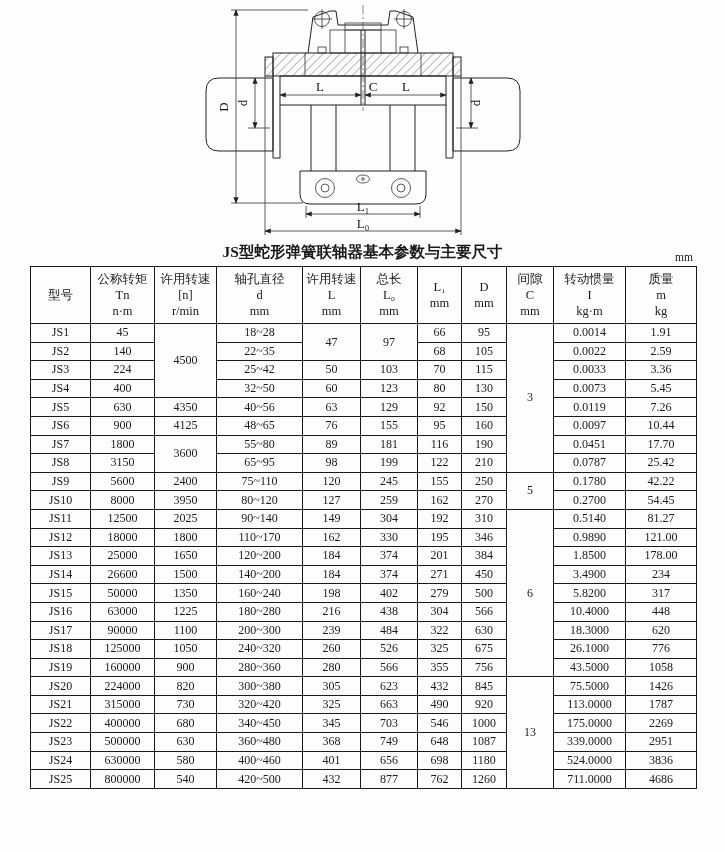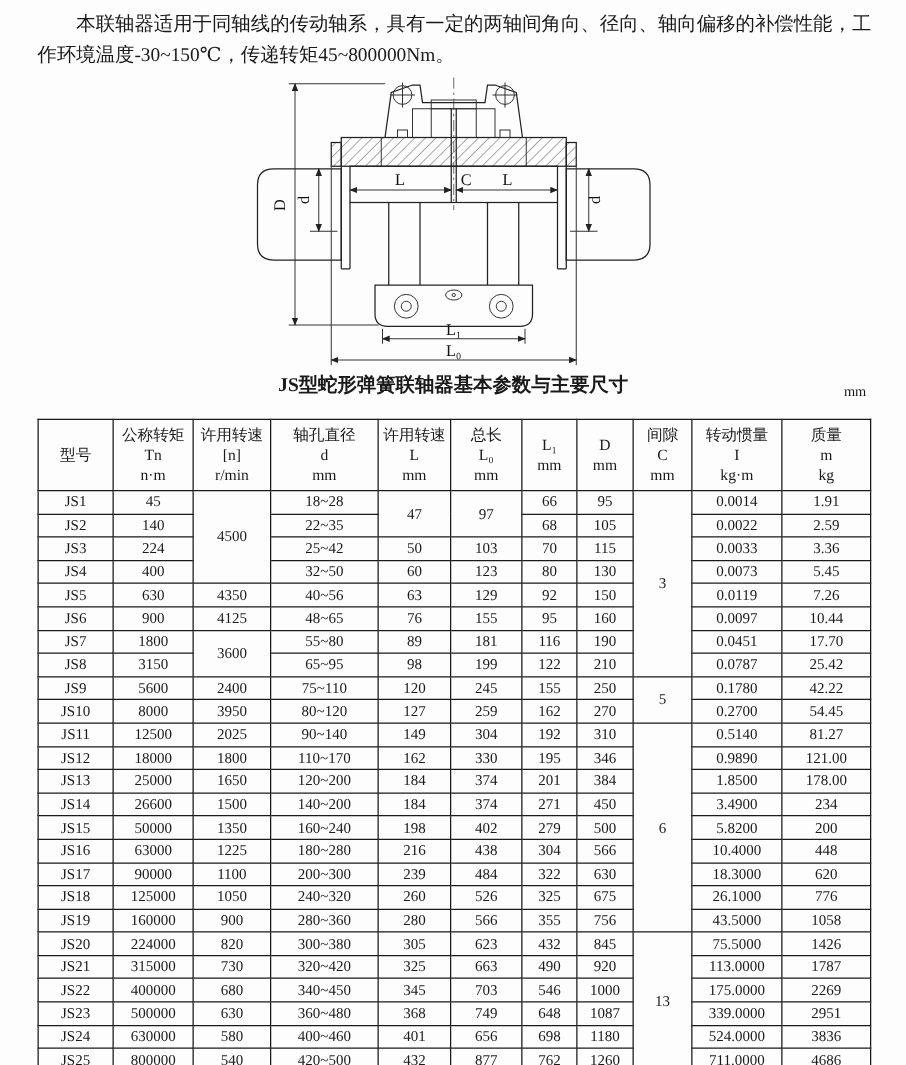--- a/index.html
+++ b/index.html
@@ -15,21 +15,21 @@
   .drawing-wrap{
     height:236px;display:flex;justify-content:center;align-items:flex-start;
     padding-top:3px;
   }
   svg{display:block;}
   .dline{stroke:#222;stroke-width:1;fill:none;}
   .thin{stroke:#333;stroke-width:0.8;fill:none;}
   .dim{stroke:#333;stroke-width:0.8;fill:none;}
   .dimtext{font-family:"Liberation Serif",serif;font-size:13px;fill:#111;}
   .title-row{
-    position:relative;margin:2px 30px 15px 30px;height:22px;
+    position:relative;margin:2px 30px 3px 30px;height:22px;
   }
   .table-title{
     text-align:center;font-size:15.5px;font-weight:bold;line-height:22px;
   }
   .unit-label{
     position:absolute;right:2px;bottom:0;font-size:11.5px;
   }
   table.params{
     border-collapse:collapse;margin-left:30px;table-layout:fixed;
     width:666px;
@@ -39,21 +39,20 @@
     padding:0;font-weight:normal;
   }
   table.params th{font-size:12.5px;line-height:16px;height:56px;}
   table.params td{font-size:12px;height:17.6px;line-height:13px;}
 </style>
 </head>
 <body>
 
 <div class="page">
 
-  <p class="intro">本联轴器适用于同轴线的传动轴系，具有一定的两轴间角向、径向、轴向偏移的补偿性能，工作环境温度-30~150℃，传递转矩45~800000Nm。</p>
 
   <div class="drawing-wrap">
     <svg width="380" height="234" viewBox="0 0 370 234">
       <defs>
         <pattern id="hatch" width="6" height="6" patternUnits="userSpaceOnUse" patternTransform="rotate(45)">
           <line x1="0" y1="0" x2="0" y2="6" stroke="#555" stroke-width="0.8"></line>
         </pattern>
         <marker id="arr" viewBox="0 0 10 10" refX="9" refY="5" markerWidth="8" markerHeight="8" orient="auto-start-reverse">
           <path d="M0,1 L10,5 L0,9 z" fill="#222"></path>
         </marker>
@@ -404,21 +403,21 @@
         <tr>
           <td>JS15</td>
           <td>50000</td>
           <td>1350</td>
           <td>160~240</td>
           <td>198</td>
           <td>402</td>
           <td>279</td>
           <td>500</td>
           <td>5.8200</td>
-          <td>200</td>
+          <td>317</td>
         </tr>
         <tr>
           <td>JS16</td>
           <td>63000</td>
           <td>1225</td>
           <td>180~280</td>
           <td>216</td>
           <td>438</td>
           <td>304</td>
           <td>566</td>

